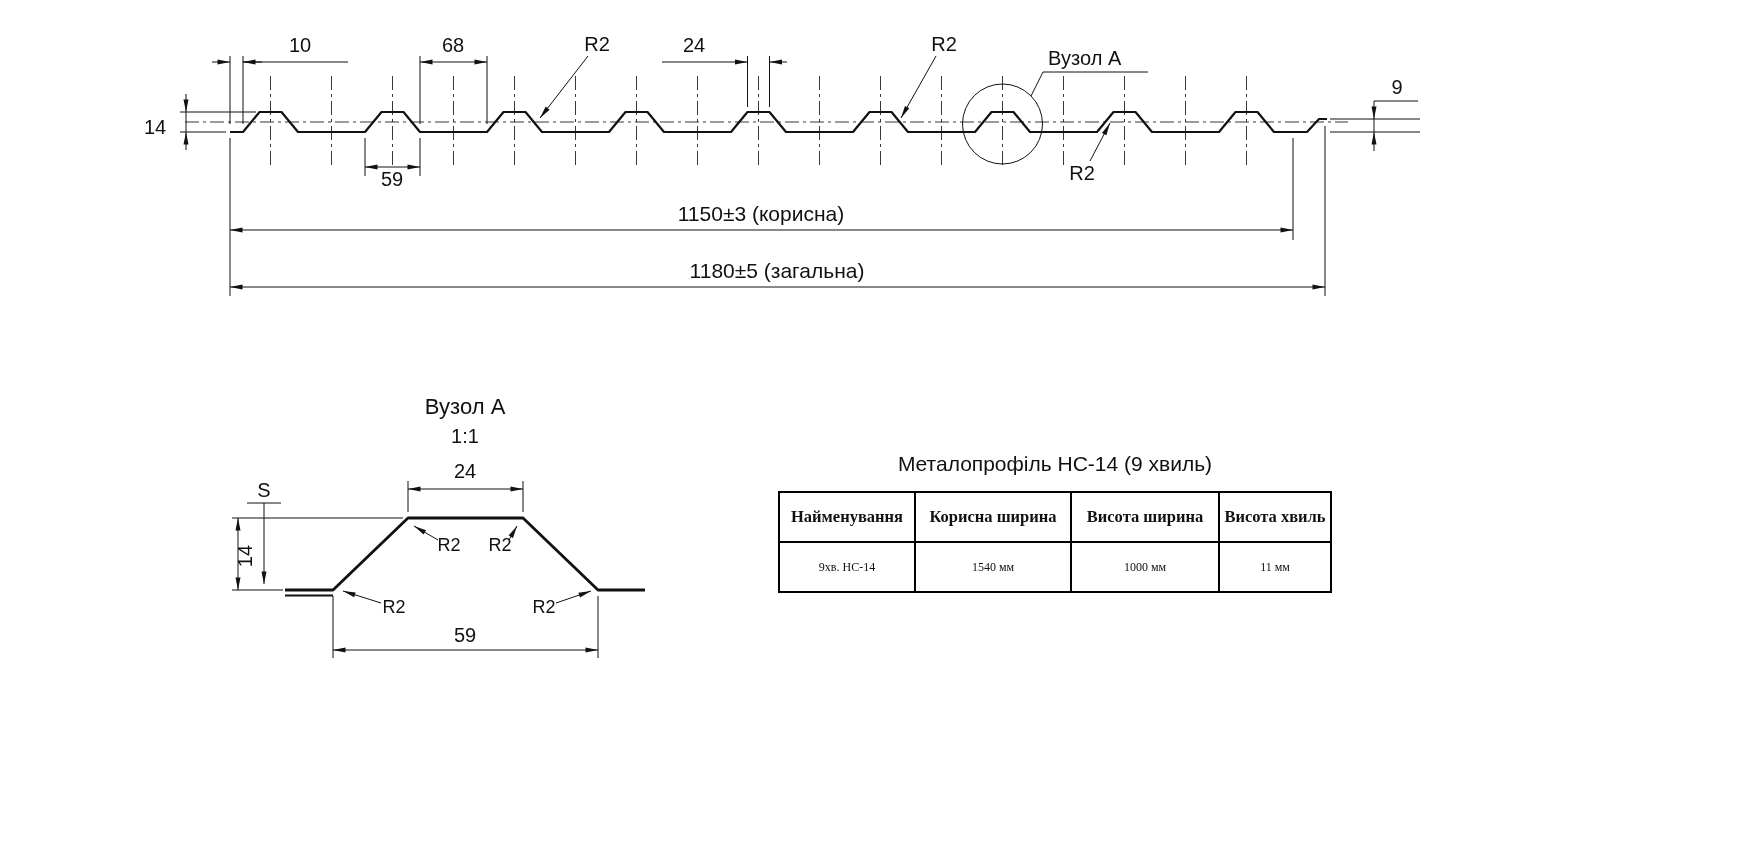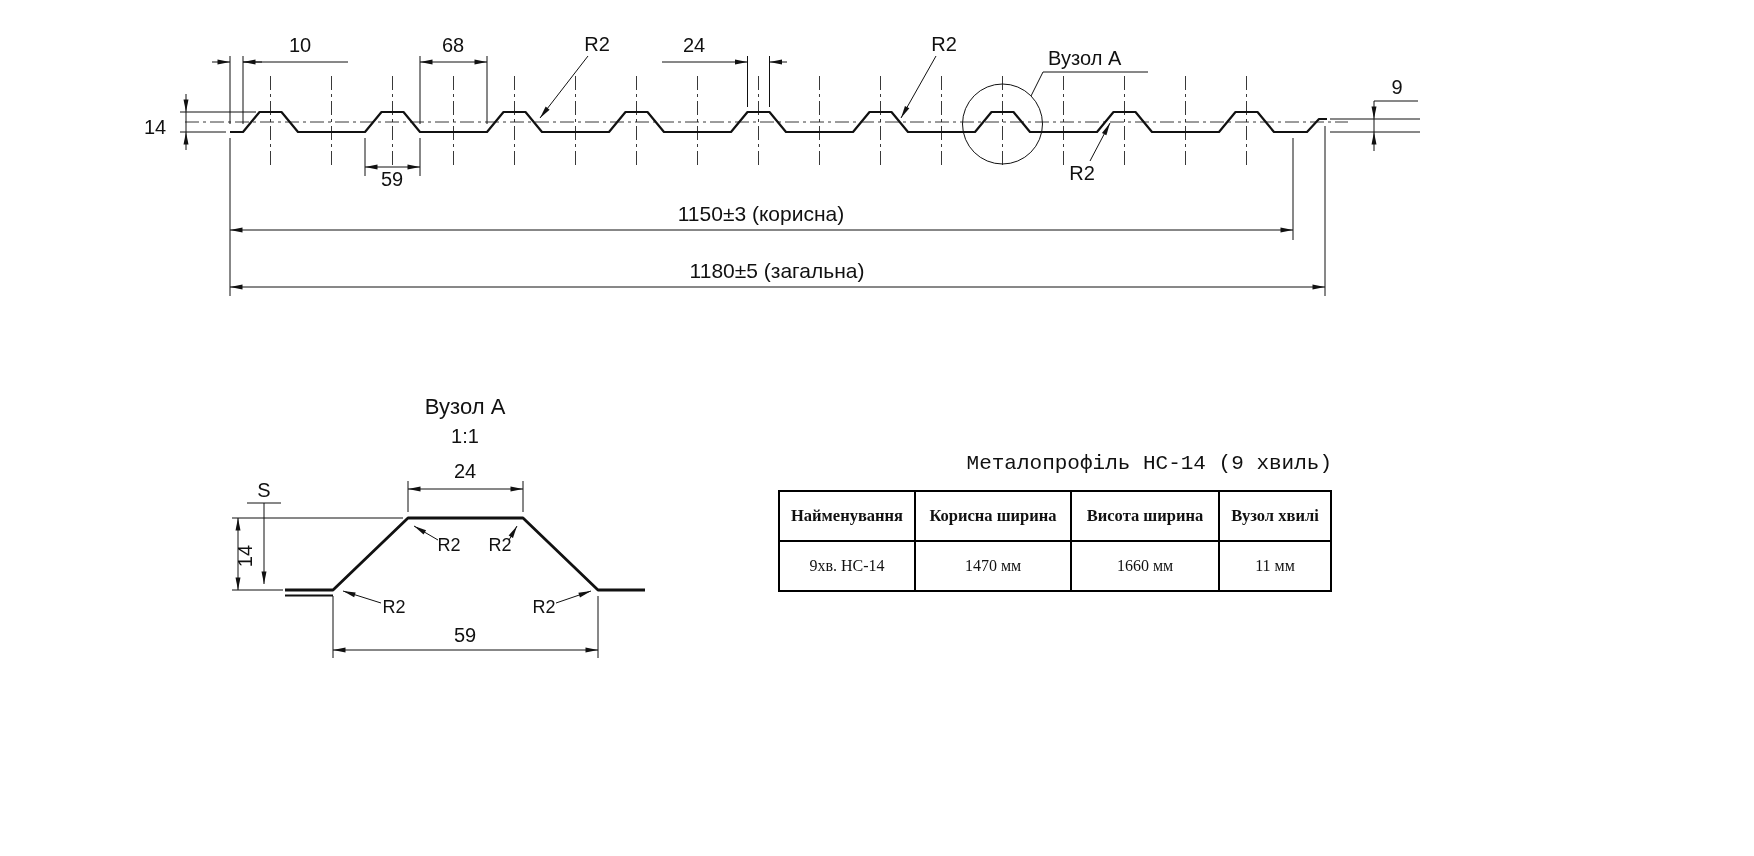--- a/index.html
+++ b/index.html
@@ -11,25 +11,25 @@
   svg text{font-family:"Liberation Sans",sans-serif;fill:#111;}
   .thick{stroke:#111;stroke-width:2.2;fill:none;stroke-linejoin:round;}
   .thick2{stroke:#111;stroke-width:2.8;fill:none;stroke-linejoin:round;}
   .thin{stroke:#111;stroke-width:1;fill:none;}
   .cl{stroke:#222;stroke-width:0.9;fill:none;stroke-dasharray:14 4 3 4;}
   .dt{font-size:20px;}
   .dt21{font-size:21px;}
   .dt18{font-size:18px;}
   .dt22{font-size:22px;}
   .spec{position:absolute;left:778px;top:452px;width:554px;}
-  .spec-title{text-align:right;font-size:21px;margin-bottom:15px;color:#111;font-family:Liberation Mono, monospace;}
+  .spec-title{text-align:center;font-size:21px;margin-bottom:15px;color:#111;}
   .spec table{border-collapse:collapse;width:100%;table-layout:fixed;font-family:Liberation Serif, serif;}
   .spec th,.spec td{border:2px solid #000;height:48px;text-align:center;vertical-align:middle;padding:0 3px;overflow:hidden;}
   .spec th{font-size:16.5px;font-weight:bold;}
-  .spec td{font-size:16px;font-weight:normal;}
+  .spec td{font-size:12px;font-weight:normal;}
 </style>
 </head>
 <body>
 
 <svg width="1754" height="856" viewBox="0 0 1754 856">
   <defs>
     <marker id="arrE" markerWidth="14" markerHeight="8" refX="13.5" refY="4" orient="auto" markerUnits="userSpaceOnUse">
       <path d="M13.5,4 L1,1.5 L1,6.5 Z" fill="#111"></path>
     </marker>
     <marker id="arrS" markerWidth="14" markerHeight="8" refX="13.5" refY="4" orient="auto-start-reverse" markerUnits="userSpaceOnUse">
@@ -207,23 +207,23 @@
       <col style="width:136px">
         <col style="width:156px">
         <col style="width:148px">
         <col style="width:112px">
     </colgroup>
     <tbody>
         <tr>
       <th>Найменування</th>
       <th>Корисна ширина</th>
       <th>Висота ширина</th>
-      <th>Вузол хвилі</th>
+      <th>Висота хвиль</th>
     </tr>
     <tr>
       <td>9хв. НС-14</td>
-      <td>1470 мм</td>
-      <td>1660 мм</td>
+      <td>1540 мм</td>
+      <td>1000 мм</td>
       <td>11 мм</td>
     </tr>
   </tbody>
     </table>
 </div>
 
 </body></html>

